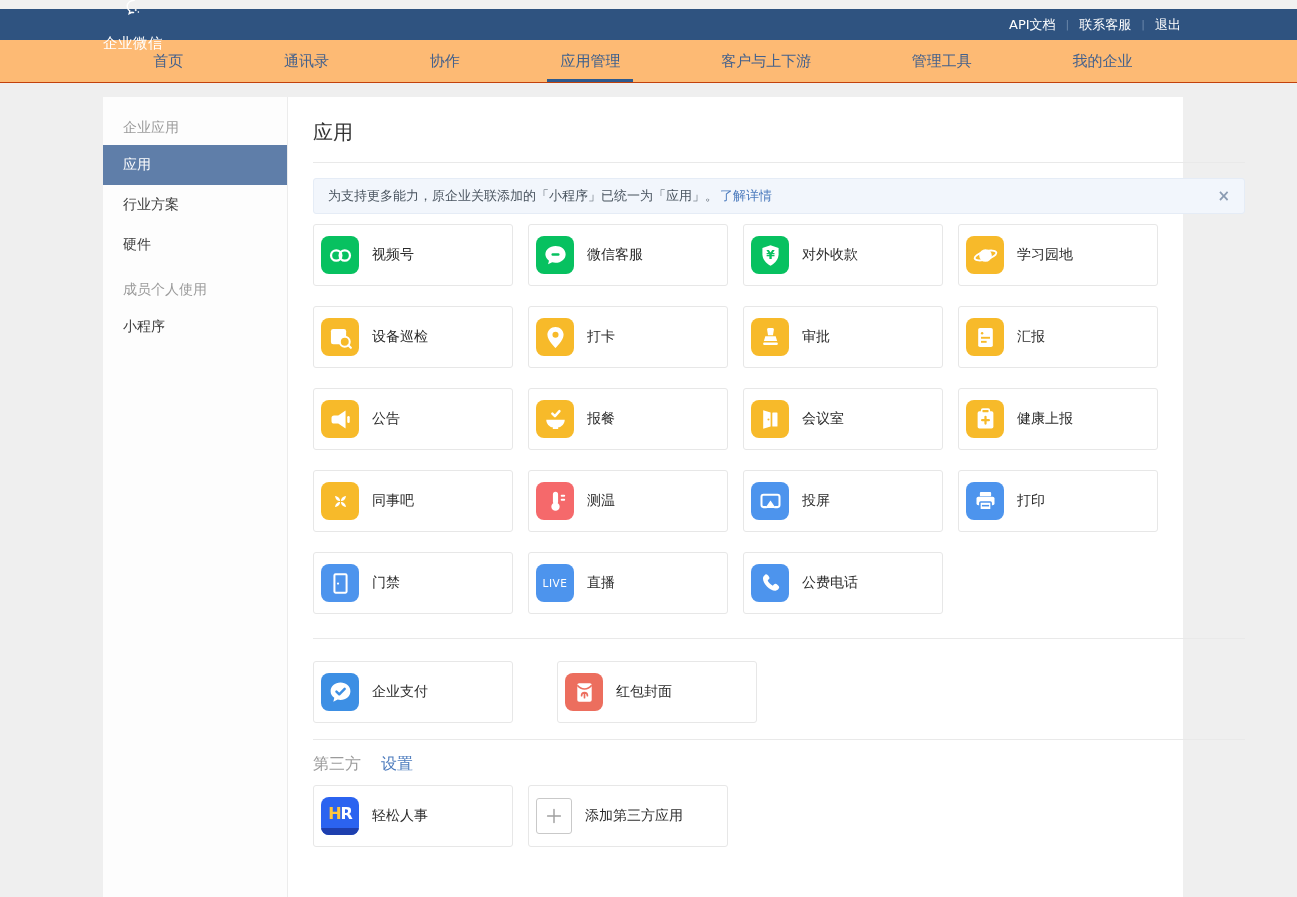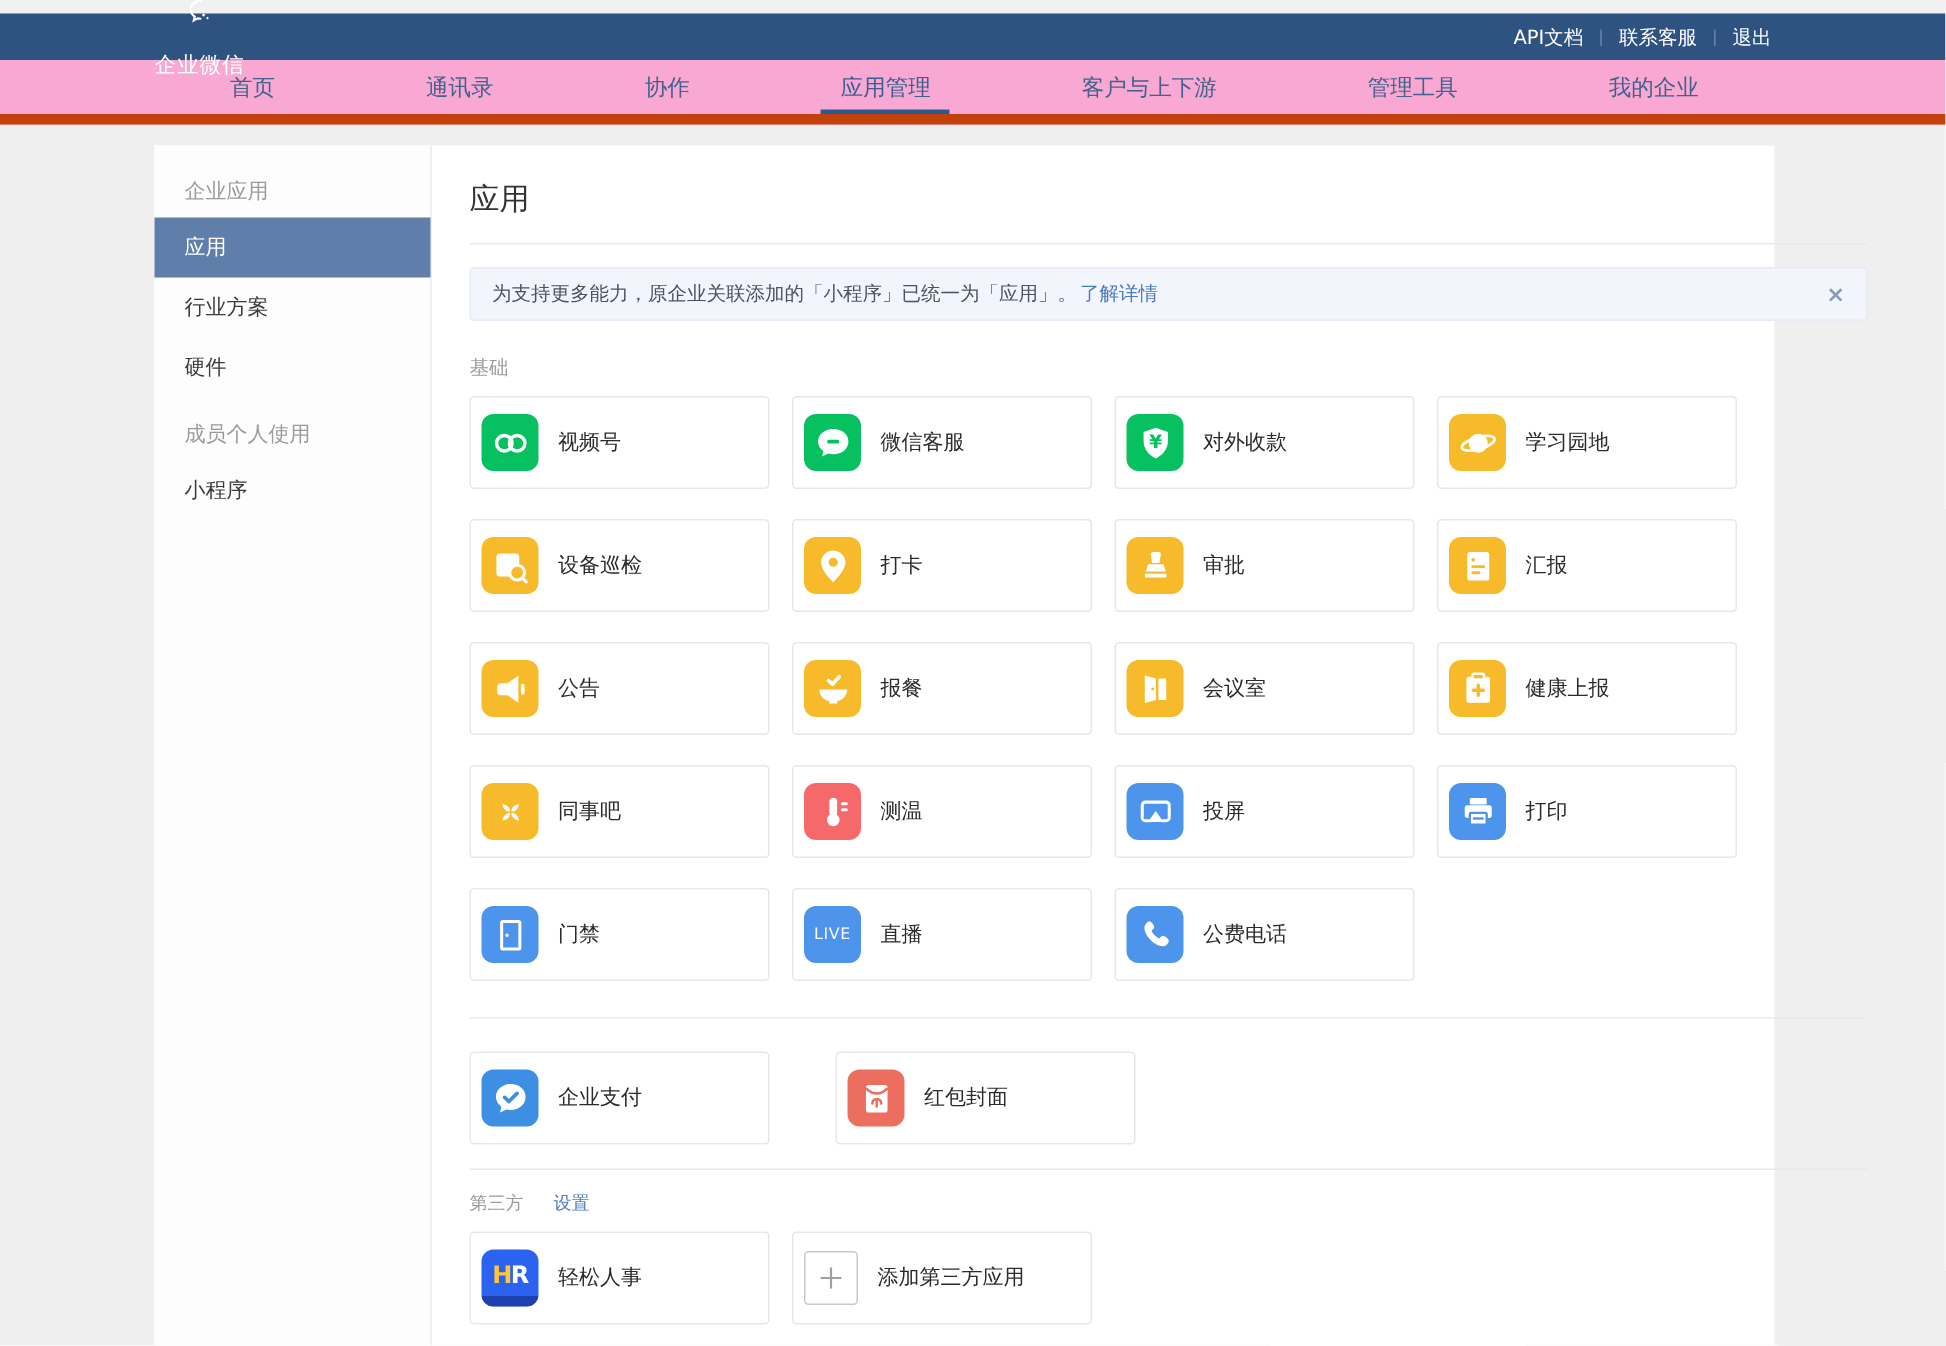--- a/index.html
+++ b/index.html
@@ -17,21 +17,21 @@
     height:31px; background:var(--topbar-bg,#2f5380);
     display:flex; align-items:center;
     padding:0 114px 0 103px; color:#fff;
   }
   .brand { display:flex; align-items:center; gap:17px; cursor:pointer;flex-direction:column; }
   .brand-name { font-size:14.5px; letter-spacing:0.5px; }
   .topbar-links { margin-left:auto; display:flex; align-items:center; font-size:13px; }
   .top-link { cursor:pointer; padding:0 2px; }
   .sep { color:#6c89ab; margin:0 8px; font-size:11px; }
   
-  .nav { height:43px; background:#f9a8d4; border-bottom:7px solid #c2410c; }
+  .nav { height:43px; background:#fdba74; border-bottom:1px solid #c2410c; }
   .nav-tabs { width:1080px; margin-left:103px; height:100%; display:flex; justify-content:space-around; }
   .nav-tab {
     position:relative; display:flex; align-items:center;
     padding:0 13px; font-size:15px; color:#44618c; cursor:pointer;
   }
   .nav-tab.active { color:#3b5f8e; }
   .nav-tab.active::after {
     content:""; position:absolute; left:0; right:0; bottom:0;
     height:3px; background:var(--nav-underline,#2d5a8e);
   }
@@ -65,21 +65,21 @@
     display:flex; align-items:center; justify-content:center;
   }
   .tile svg { width:27px; height:27px; display:block; }
   .tile-outline { width:36px; height:36px; background:#fff; border:1px solid #c9c9c9; border-radius:3px; }
   .tile-outline svg { width:22px; height:22px; }
   .live-txt { color:#fff; font-size:10.5px; font-weight:normal; letter-spacing:0.5px; }
   .hr-letters { font-size:16px; font-weight:bold; line-height:1; margin-top:-4px; letter-spacing:-1px; }
   .hr-band { position:absolute; left:0; right:0; bottom:0; height:7px; background:#1e3fae; }
   .rule { border:none; border-top:1px solid #e9e9e9; margin:24px 0 0; }
   .grid-secondary { margin-top:22px;gap:44px; }
-  .tp-header { margin-top:14px; display:flex; align-items:center; font-size:12px; }
+  .tp-header { margin-top:14px; display:flex; align-items:center; font-size:16px; }
   .tp-label { color:#9b9b9b; }
   .tp-settings { color:var(--link,#4c7bbd); margin-left:20px; cursor:pointer; }
 </style>
 </head>
 <body>
 
 <div class="top-strip"></div>
 
 <div class="topbar">
   <div class="brand">
@@ -126,21 +126,20 @@
     </div>
   <div class="main">
     <div class="page-title">应用</div>
 
     <div class="notice">
       <span>为支持更多能力，原企业关联添加的「小程序」已统一为「应用」。</span>
       <span class="notice-link">了解详情</span>
       <span class="notice-close">×</span>
     </div>
 
-    <div class="section-label">基础</div>
     <div class="grid">
         <div class="app-card">
           <span class="tile" style="background: rgb(7, 193, 96);">
             <svg viewBox="0 0 24 24">
               <g fill="none" stroke="#fff" stroke-width="2">
                 <circle cx="8.2" cy="12" r="4.6"></circle>
                 <circle cx="15.8" cy="12" r="4.6"></circle>
               </g>
             </svg>
           </span>

